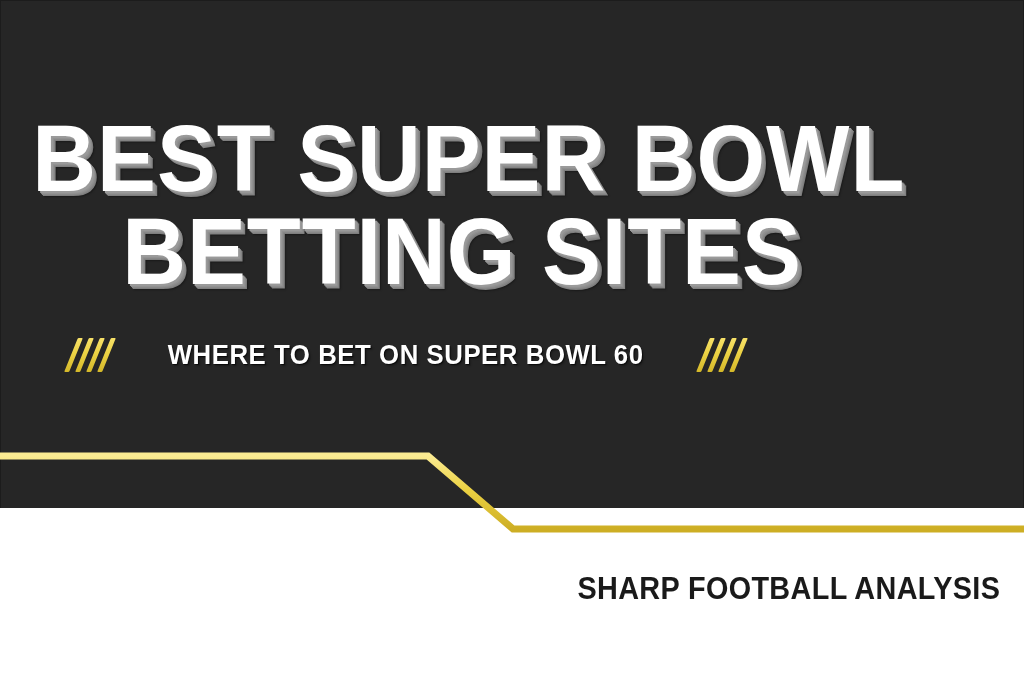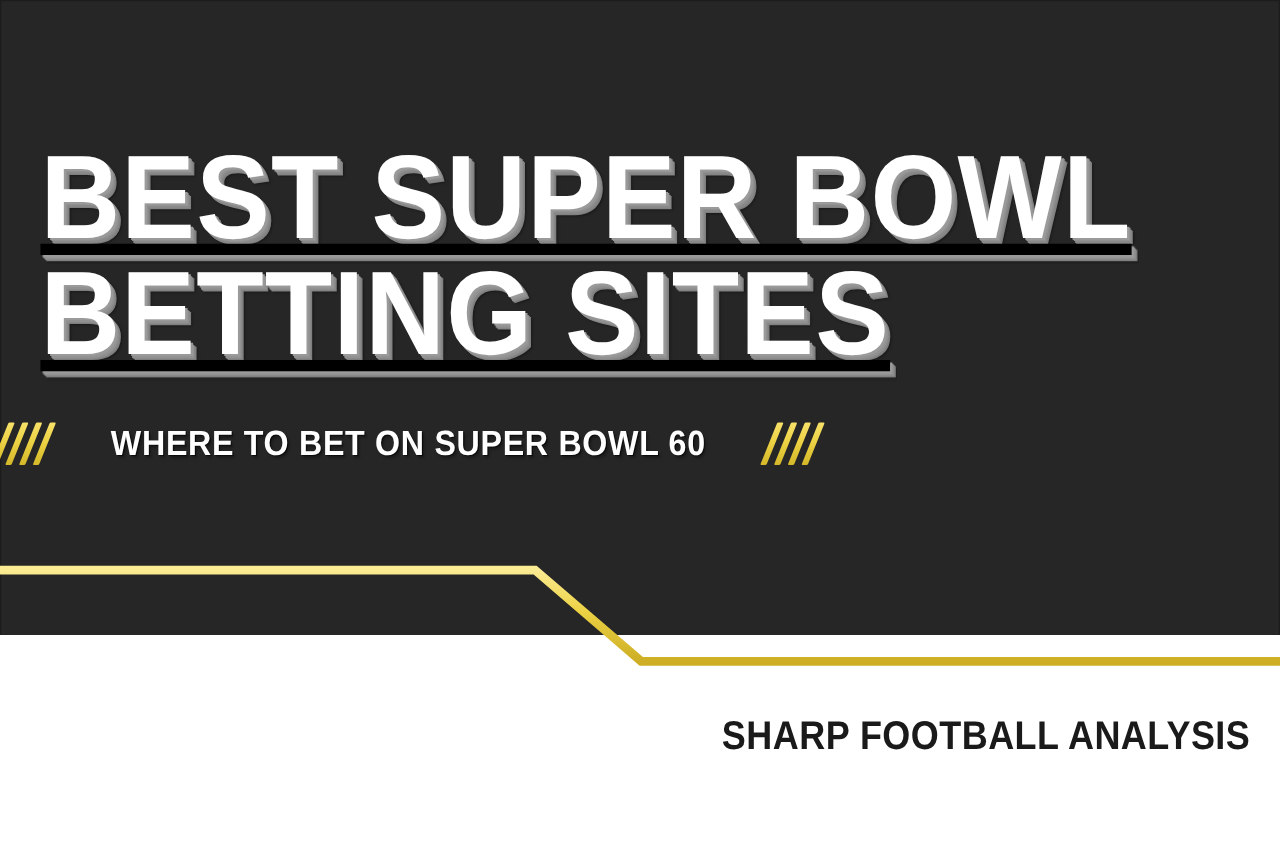--- a/index.html
+++ b/index.html
@@ -33,21 +33,21 @@
     border-left: 1px solid #1c1c1c;
     border-right: 1px solid #1c1c1c;
   }
 
   
   .headline {
     position: absolute;
     left: 0;
     top: 112px;
     width: 924px;
-    text-decoration: underline;
+    text-align: center;
   }
   .headline-line {
     display: block;
     color: #ffffff;
     font-family: "Liberation Sans Narrow", "Liberation Sans", sans-serif;
     font-weight: bold;
     font-size: 95px;
     line-height: 93px;
     letter-spacing: 1px;
     transform: scaleX(0.93);
@@ -61,21 +61,22 @@
   }
 
   
   .subtitle-row {
     position: absolute;
     left: 0;
     top: 338px;
     width: 812px;
     display: flex;
     align-items: center;
-    gap: 30px;
+    justify-content: center;
+    gap: 38px;
   }
   .slashes {
     display: flex;
     gap: 6px;
     align-items: center;
   }
   .slash {
     display: block;
     width: 5px;
     height: 34px;

